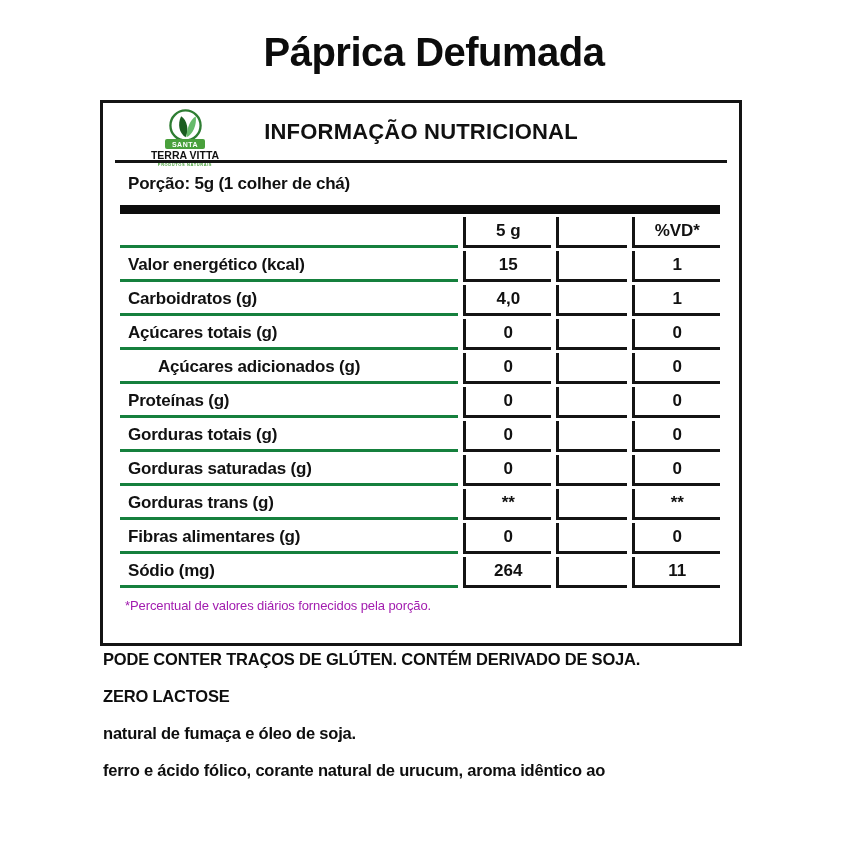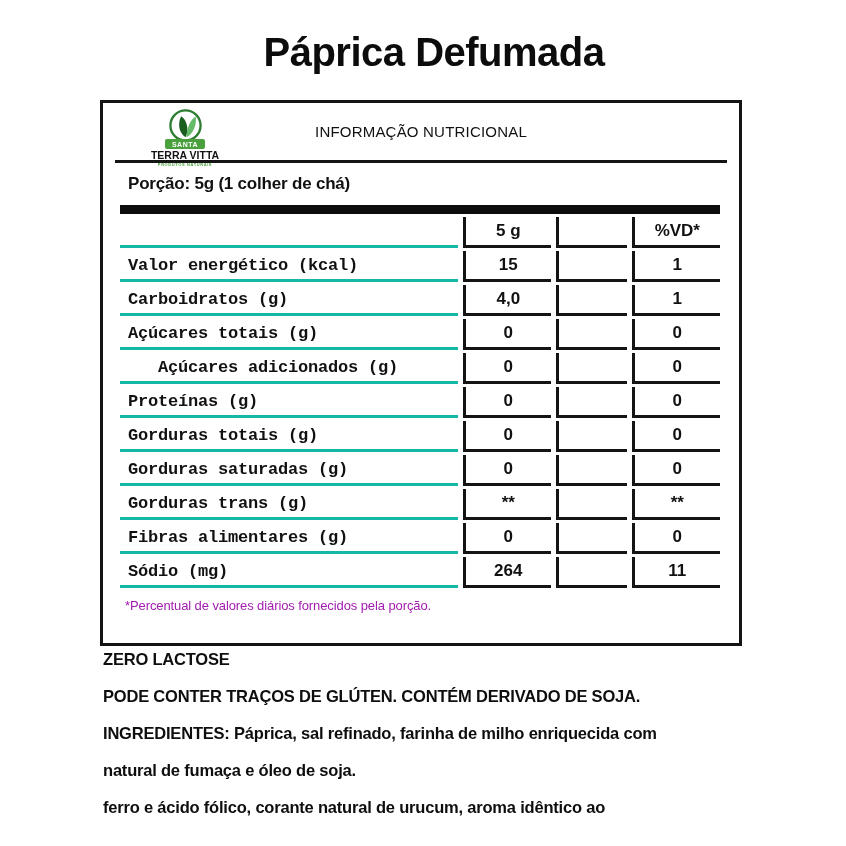--- a/index.html
+++ b/index.html
@@ -24,37 +24,37 @@
   .nbox-header { position:relative; height:57px; display:flex; align-items:center; justify-content:center; }
   .logo { position:absolute; left:44px; top:5px; width:76px; text-align:center; line-height:1; }
   .logo svg { display:block; margin:0 auto; }
   .logo-santa {
     width:40px; margin:-5px auto 0; position:relative;
     background:#49a03c; color:#fff; font-size:7px; font-weight:700;
     border-radius:2px; padding:2px 0 1px; letter-spacing:0.5px;
   }
   .logo-terra { font-size:10.5px; font-weight:700; margin-top:1px; color:#121212; }
   .logo-tag { font-size:4px; color:#49a03c; margin-top:2px; letter-spacing:0.6px; font-weight:700; }
-  .nbox-title { font-size:15px; font-weight:400; letter-spacing:0.2px; }
+  .nbox-title { font-size:22px; font-weight:700; letter-spacing:0.2px; }
 
   .hr2 { height:3px; background:#141414; margin:0 12px; }
   .portion { font-size:17px; font-weight:700; padding:11px 0 11px 25px; letter-spacing:-0.2px; }
 
   .twrap { padding:0 19px 0 17px; }
   .thickbar { height:9px; background:#0d0d0d; }
 
   table.nutri {
     border-collapse:separate; border-spacing:5px 3px;
     margin-left:-5px; width:calc(100% + 10px);
     table-layout:fixed;
   }
   td { height:28px; vertical-align:middle; font-size:17px; }
   td.lbl {
-    border-bottom:3px solid #14b8a6;
-    font-weight:700; letter-spacing:-0.2px; padding-left:8px; width:56%;font-family:Liberation Mono, monospace;
+    border-bottom:3px solid #15803d;
+    font-weight:700; letter-spacing:-0.2px; padding-left:8px; width:56%;
   }
   td.lbl.indent { padding-left:38px; }
   td.val {
     border-left:3px solid #141414; border-bottom:3px solid #141414;
     text-align:center; font-weight:700; width:14.5%;margin-left:32px;
   }
   td.mid { border-left:3px solid #141414; border-bottom:3px solid #141414; width:11.5%; }
 
   .footnote { font-size:13px; font-weight:400; color:#a21caf; padding:7px 0 0 5px; letter-spacing:-0.1px; }
 
@@ -160,20 +160,19 @@
           <td class="val">11</td>
         </tr>
       </tbody>
         </table>
 
       <div class="footnote">*Percentual de valores diários fornecidos pela porção.</div>
     </div>
   </div>
 
   <div class="bottom">
+    <p>PODE CONTER TRAÇOS DE GLÚTEN. CONTÉM DERIVADO DE SOJA.</p>
     <p>ZERO LACTOSE</p>
-    <p>PODE CONTER TRAÇOS DE GLÚTEN. CONTÉM DERIVADO DE SOJA.</p>
-    <p>INGREDIENTES: Páprica, sal refinado, farinha de milho enriquecida com</p>
     <p>natural de fumaça e óleo de soja.</p>
     <p>ferro e ácido fólico, corante natural de urucum, aroma idêntico ao</p>
   </div>
 
 </div>
 
 </body></html>

